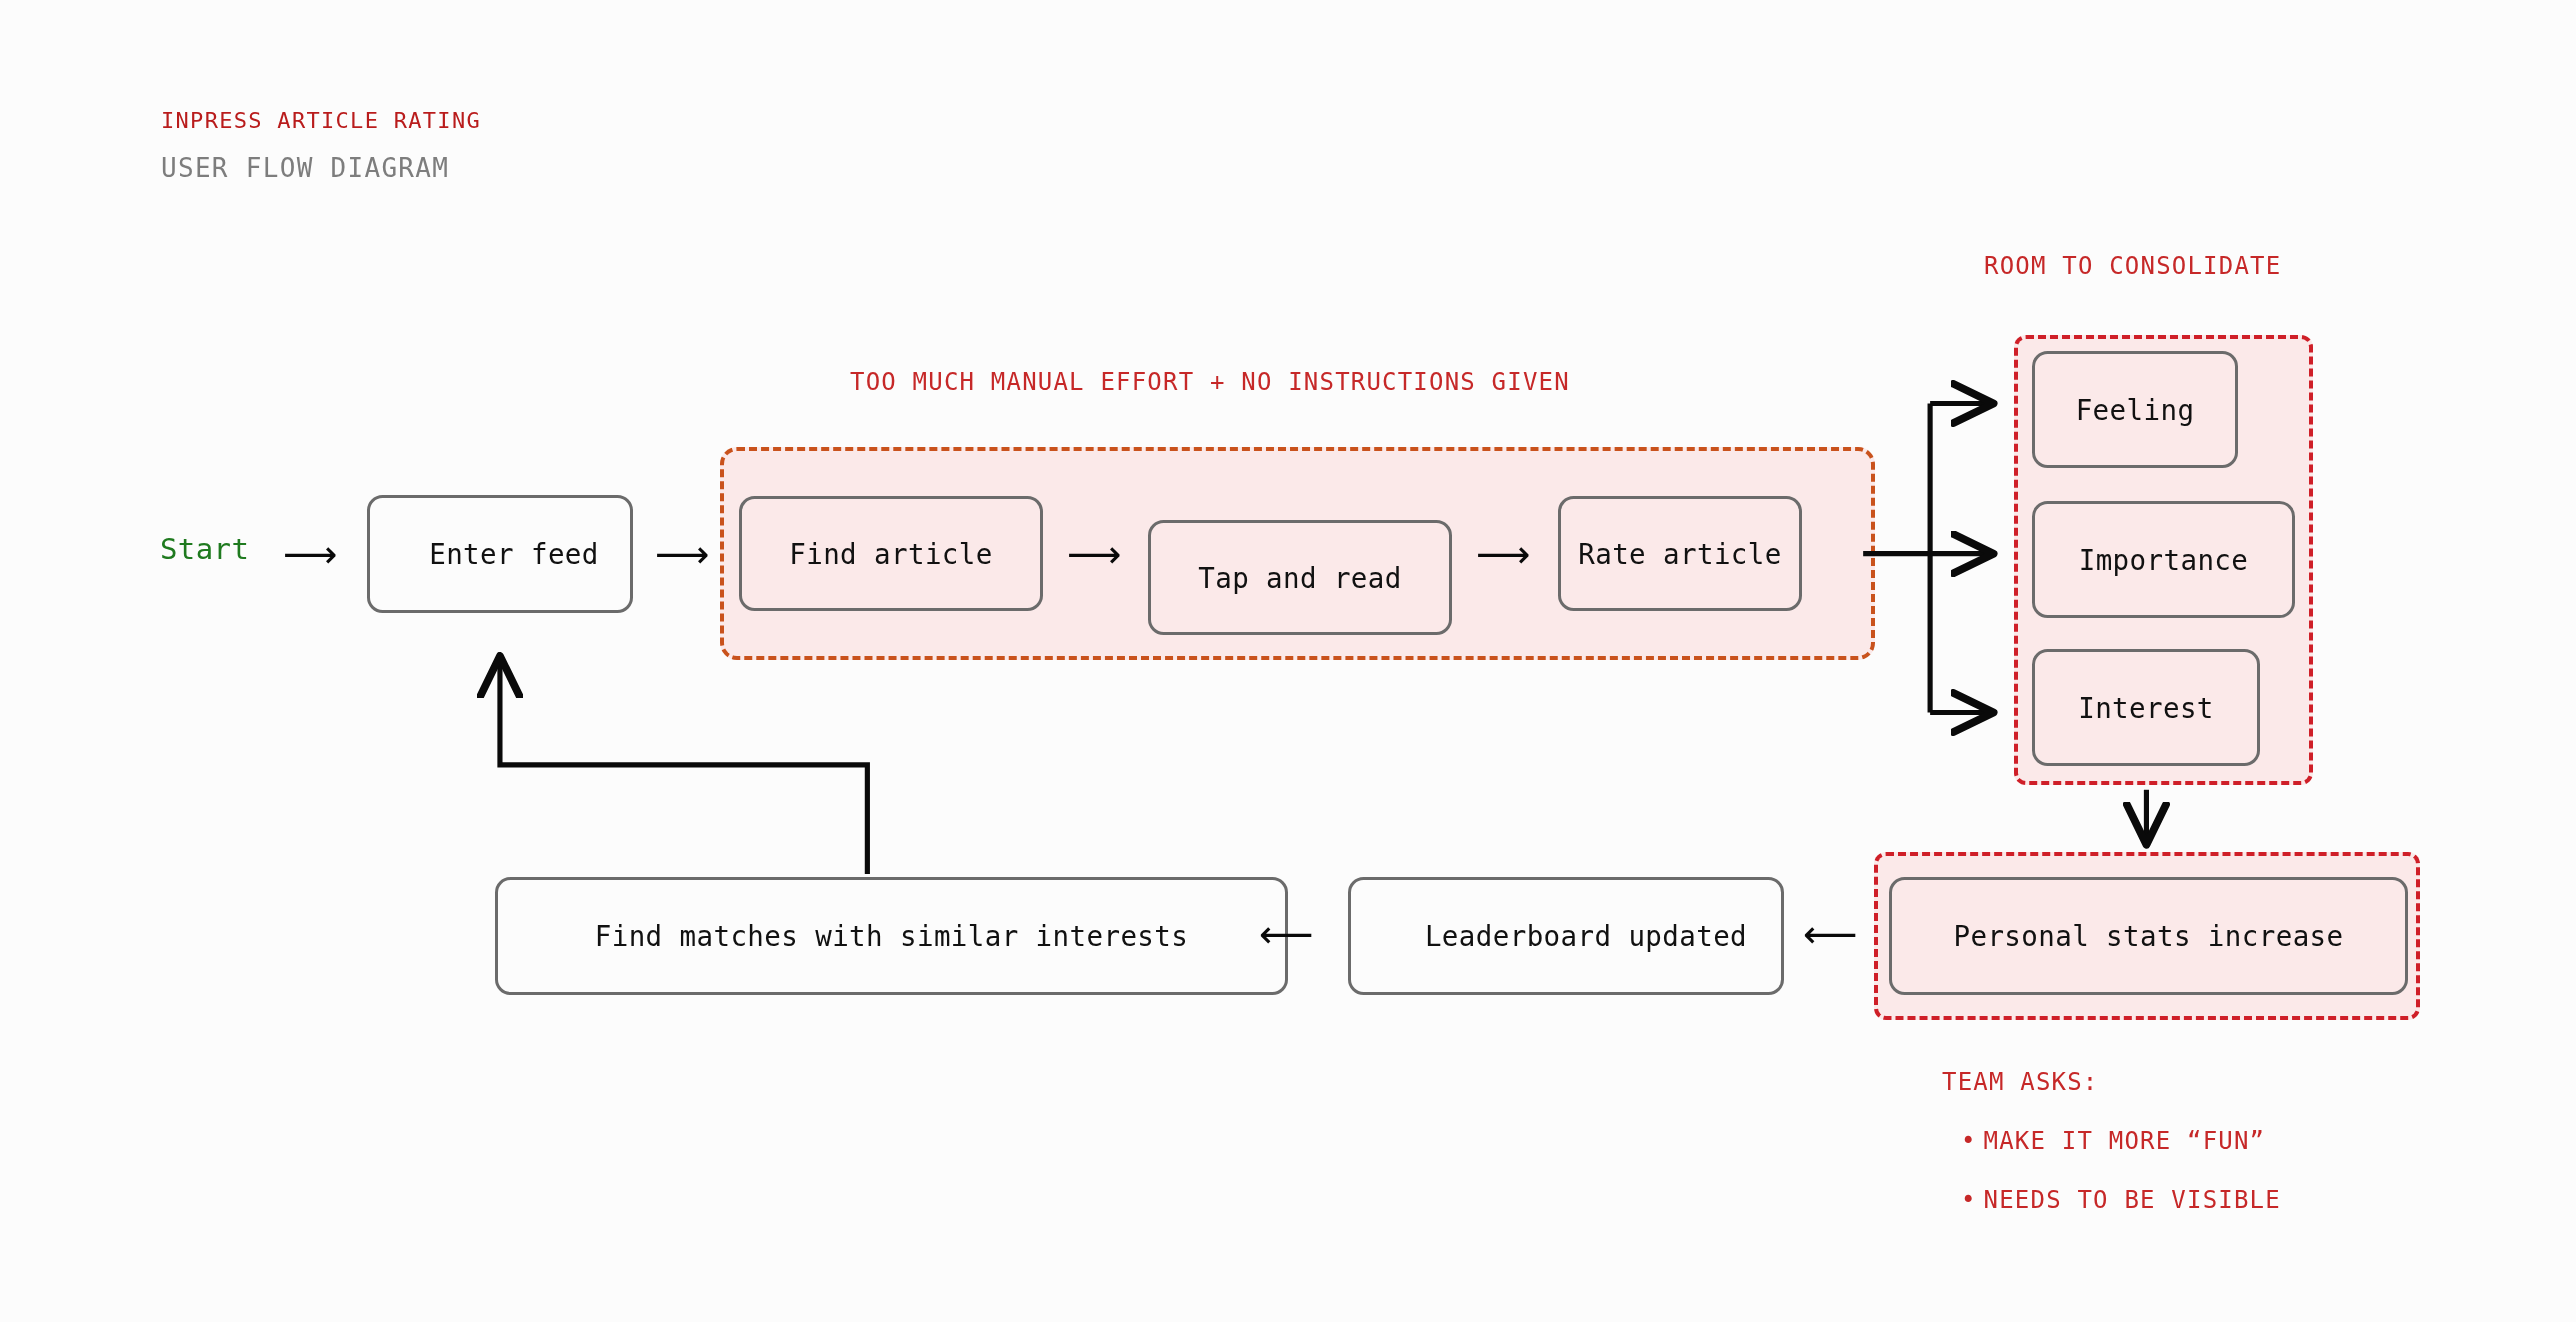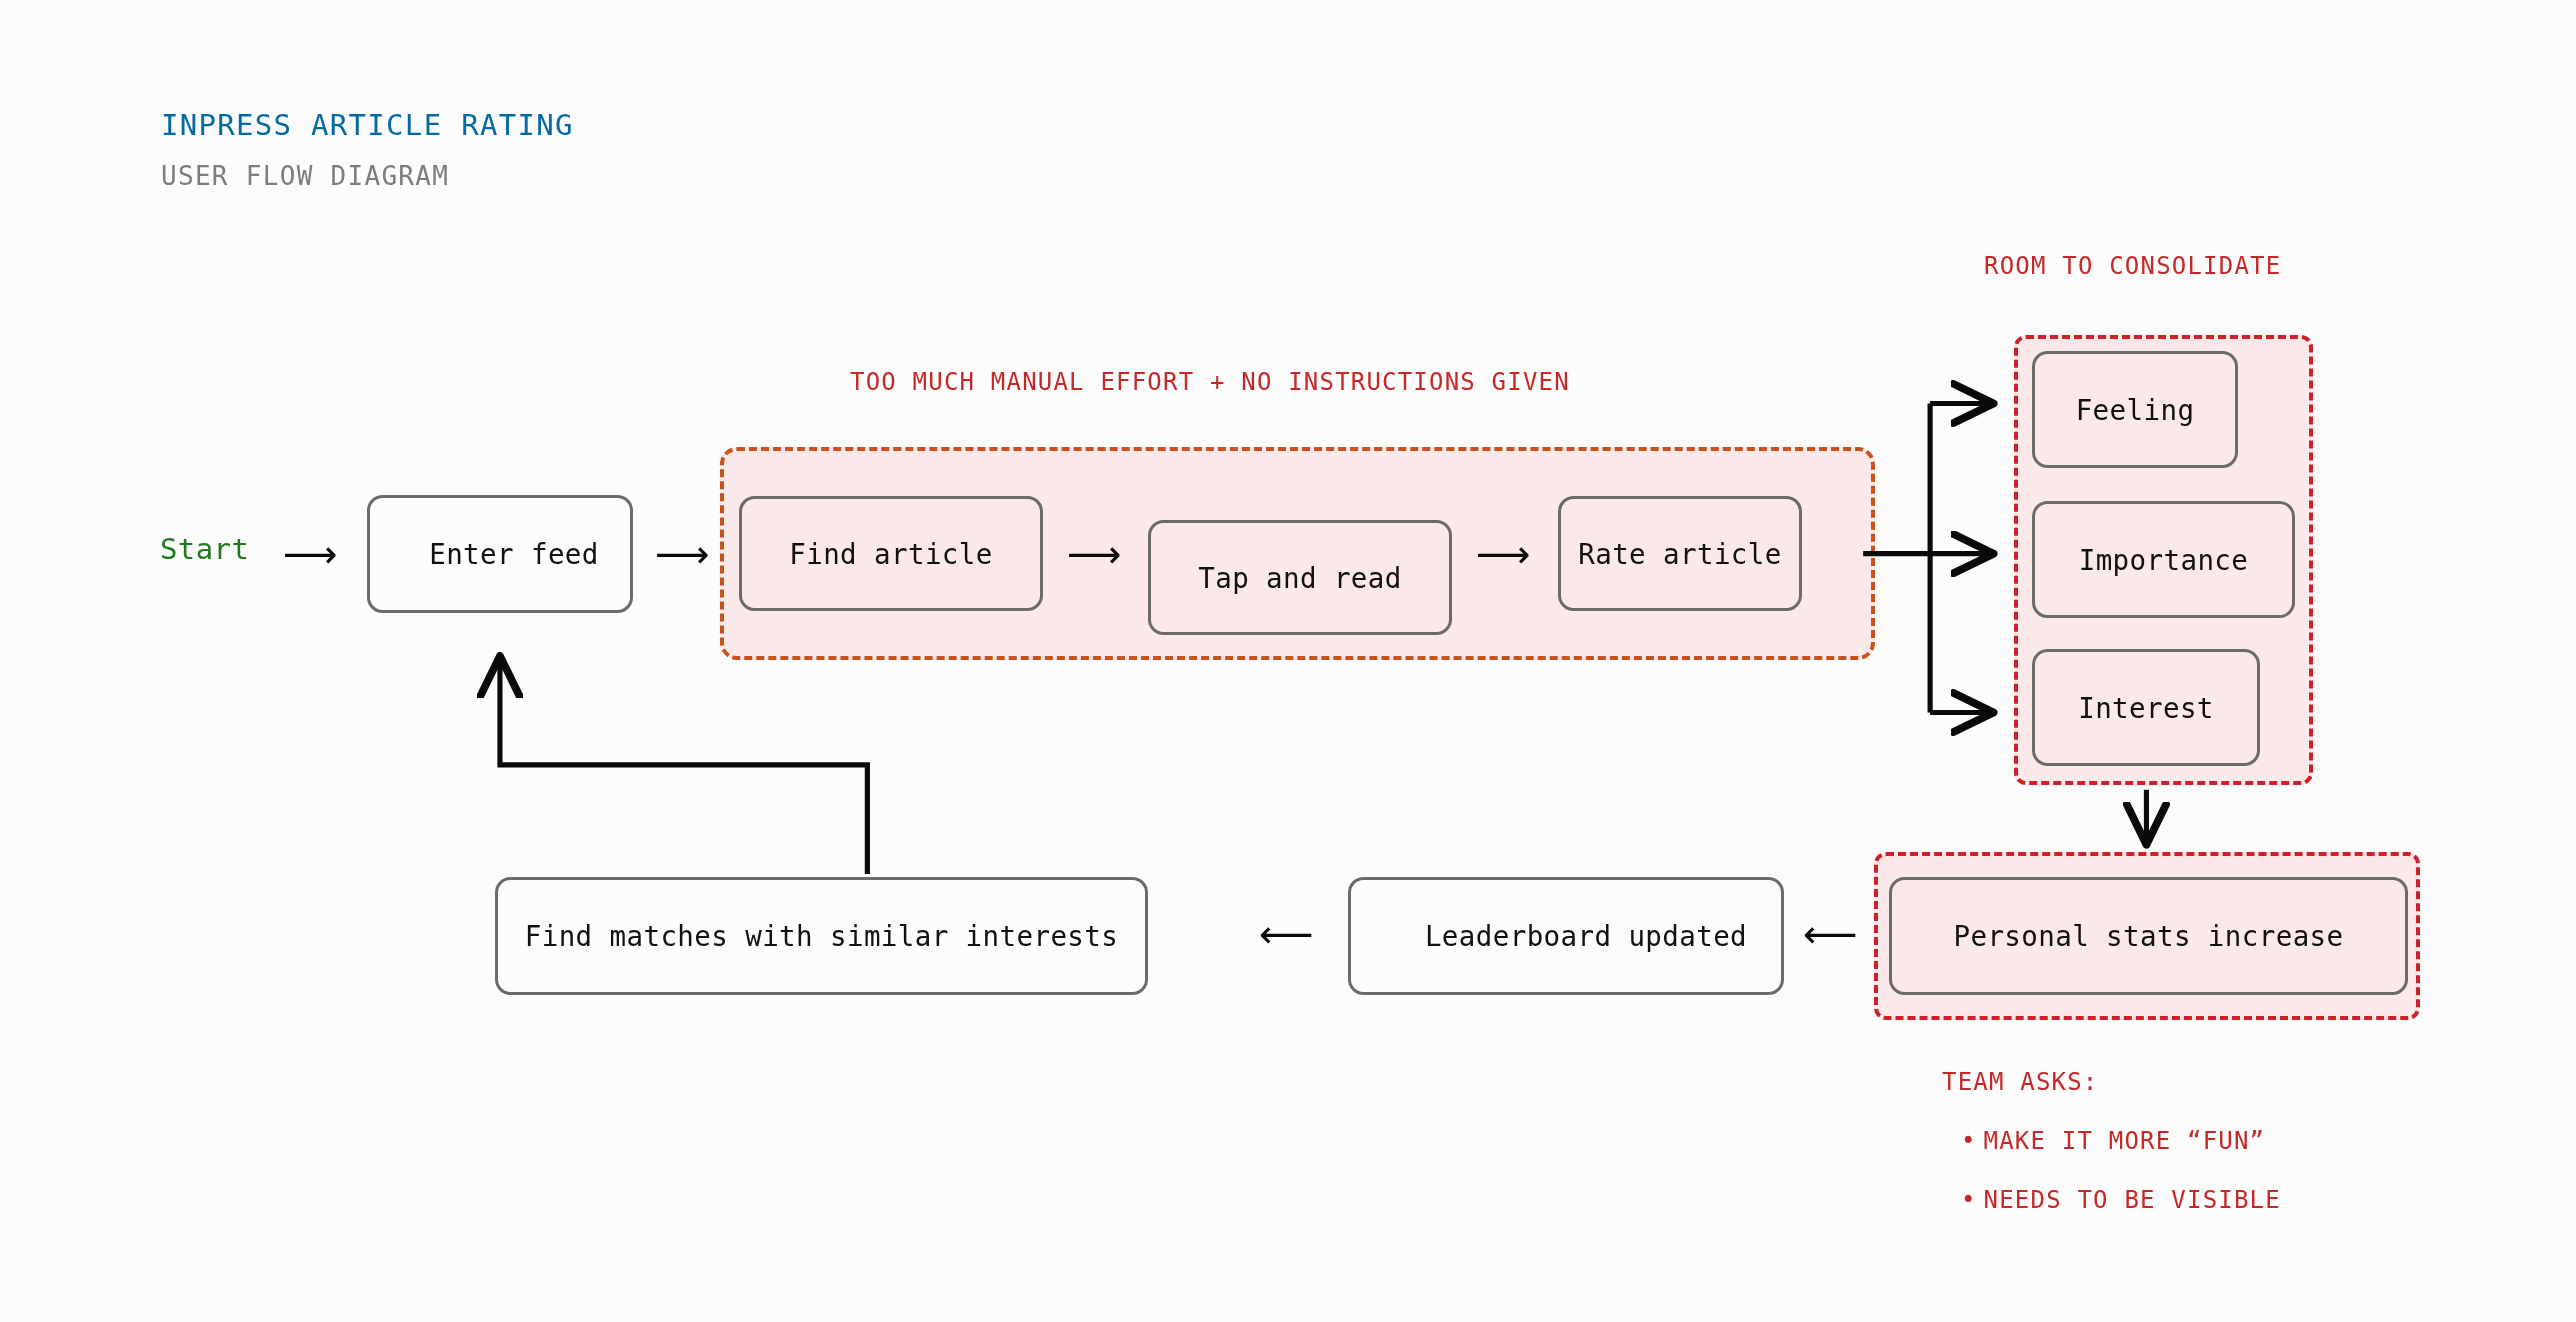--- a/index.html
+++ b/index.html
@@ -18,23 +18,23 @@
     overflow: hidden;
   }
 
   
   #title-block {
     position: absolute;
     left: 161px;
     top: 107px;
   }
   #page-title {
-    font-size: 29px;
+    font-size: 22px;
     letter-spacing: 1.3px;
-    color: #0369a1;
+    color: #b91c1c;
     line-height: 1.25;
     white-space: nowrap;
   }
   #page-subtitle {
     font-size: 26px;
     letter-spacing: 1.3px;
     color: #7d7d7d;
     line-height: 1.25;
     margin-top: 17px;
     white-space: nowrap;
@@ -170,21 +170,21 @@
   <div class="node on-pink" style="left:2032px; top:351px; width:206px; height:117px;">Feeling</div>
 
   <div class="node on-pink" style="left:2032px; top:501px; width:263px; height:117px;">Importance</div>
 
   <div class="node on-pink" style="left:2032px; top:649px; width:228px; height:117px;">Interest</div>
 
   <div class="node on-pink" style="left:1889px; top:877px; width:519px; height:118px;">Personal stats increase</div>
 
   <div class="node" style="left:1348px; top:877px; width:436px; height:118px;padding-left:40px;">Leaderboard updated</div>
 
-  <div class="node" style="left:495px; top:877px; width:653px; height:118px;">Find matches with similar interests</div>
+  <div class="node" style="left:495px; top:877px; width:793px; height:118px;">Find matches with similar interests</div>
 
   <div class="arrow-glyph" style="left:283px; top:535px;">⟶</div>
 
   <div class="arrow-glyph" style="left:655px; top:535px;">⟶</div>
 
   <div class="arrow-glyph" style="left:1067px; top:535px;">⟶</div>
 
   <div class="arrow-glyph" style="left:1476px; top:535px;">⟶</div>
 
   <div class="arrow-glyph" style="left:1259px; top:915px;">⟵</div>

